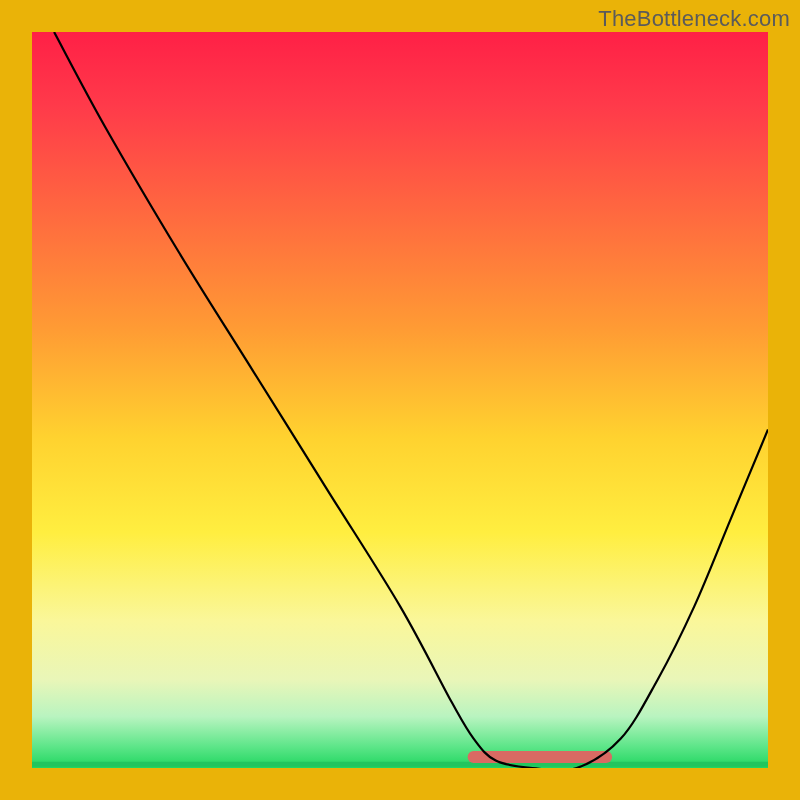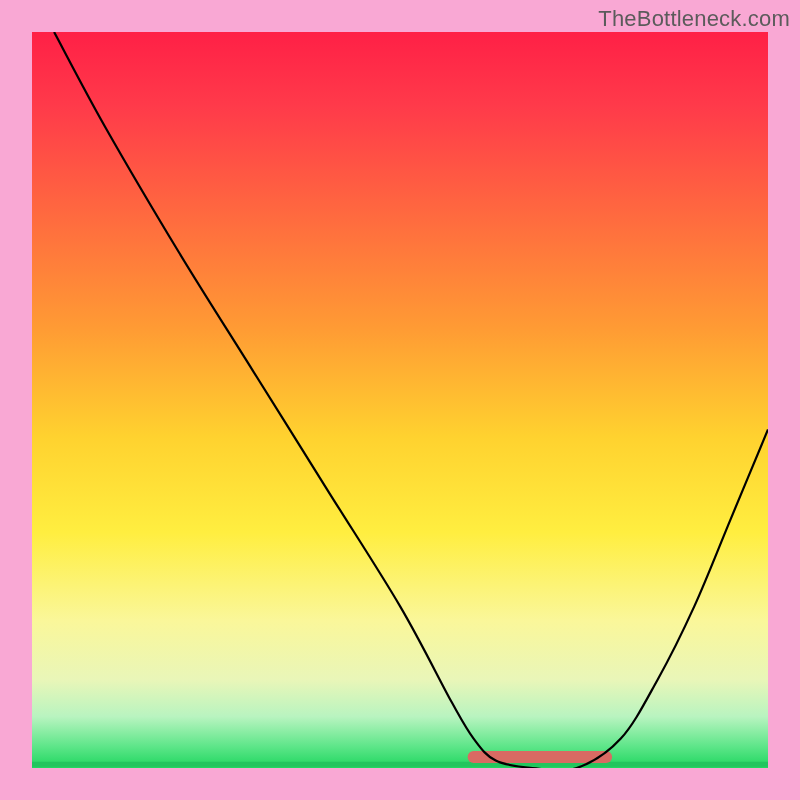--- a/index.html
+++ b/index.html
@@ -8,21 +8,21 @@
     width: 800px;
     height: 800px;
     background: #000;
     font-family: Arial, Helvetica, sans-serif;
     overflow: hidden;
   }
   .frame {
     position: absolute;
     left: 0; top: 0;
     width: 800px; height: 800px;
-    background: #f9a8d4;
+    background: #eab308;
   }
   .plot {
     position: absolute;
     left: 32px;
     top: 32px;
     width: 736px;
     height: 736px;
     
     background: linear-gradient(to bottom,
       #ff2046 0%,

